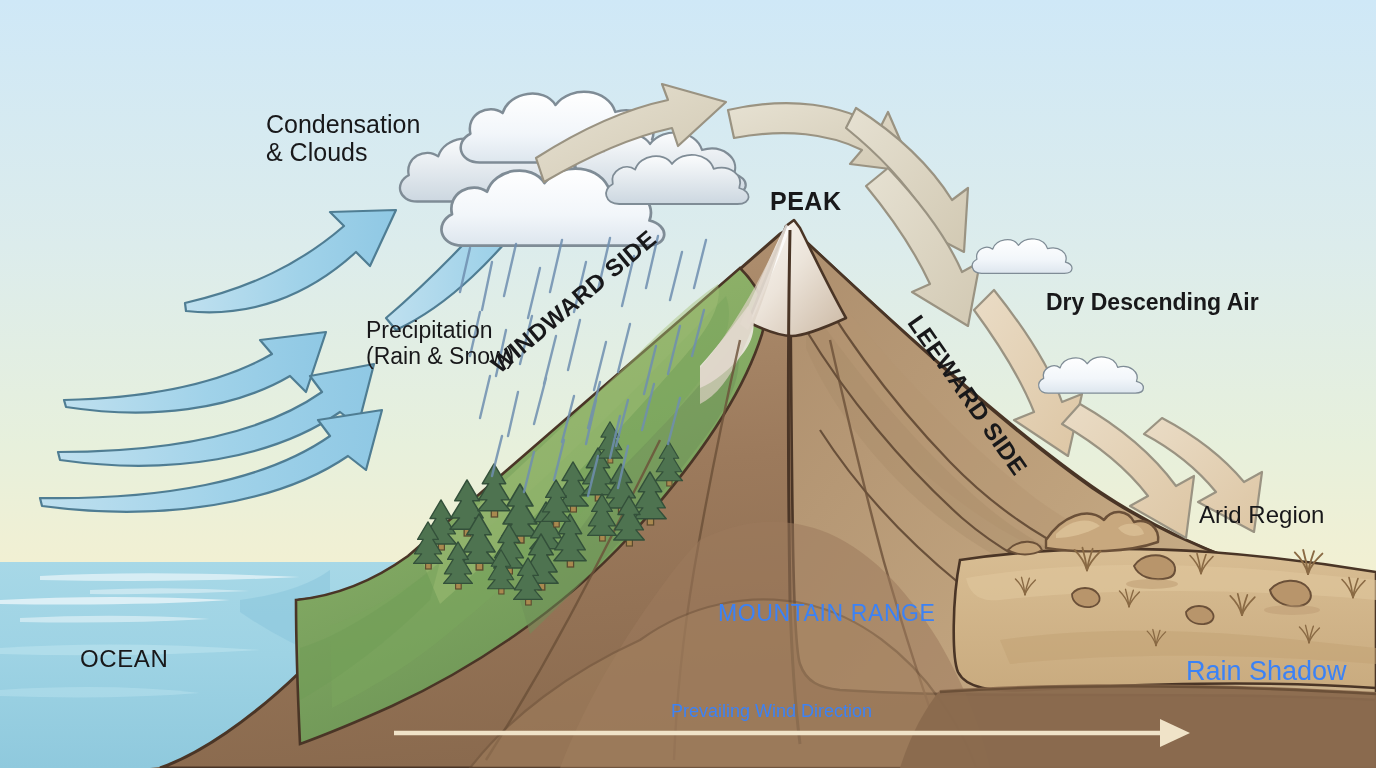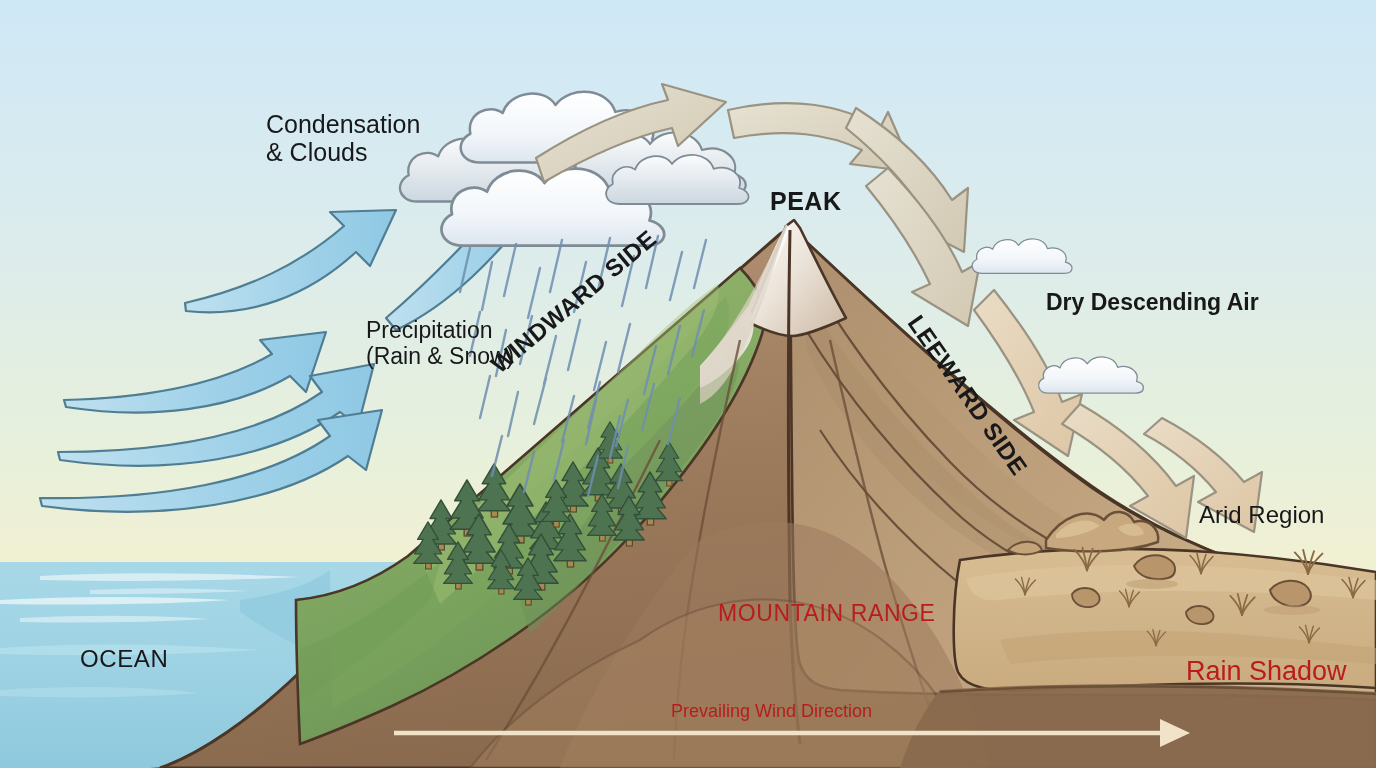--- a/index.html
+++ b/index.html
@@ -2,21 +2,21 @@
 <html><head>
 <meta charset="utf-8">
 <title>Rain Shadow / Orographic Lift Diagram</title>
 <style>
   html,body{margin:0;padding:0;background:#fff;}
   body{font-family:"Liberation Sans",sans-serif;}
   #stage{position:relative;width:1376px;height:768px;overflow:hidden;}
   #stage svg{position:absolute;top:0;left:0;}
   .lbl{position:absolute;white-space:pre;line-height:1.12;}
   .dark{color:#18181a;}
-  .light{color:#b91c1c;}
+  .light{color:#3b82f6;}
 </style>
 </head>
 <body>
 
 <div id="stage">
 
 <svg width="1376" height="768" viewBox="0 0 1376 768">
   <defs>
     <linearGradient id="skyGrad" x1="0" y1="0" x2="0" y2="1">
       <stop offset="0%" stop-color="#cfe8f7"></stop>

